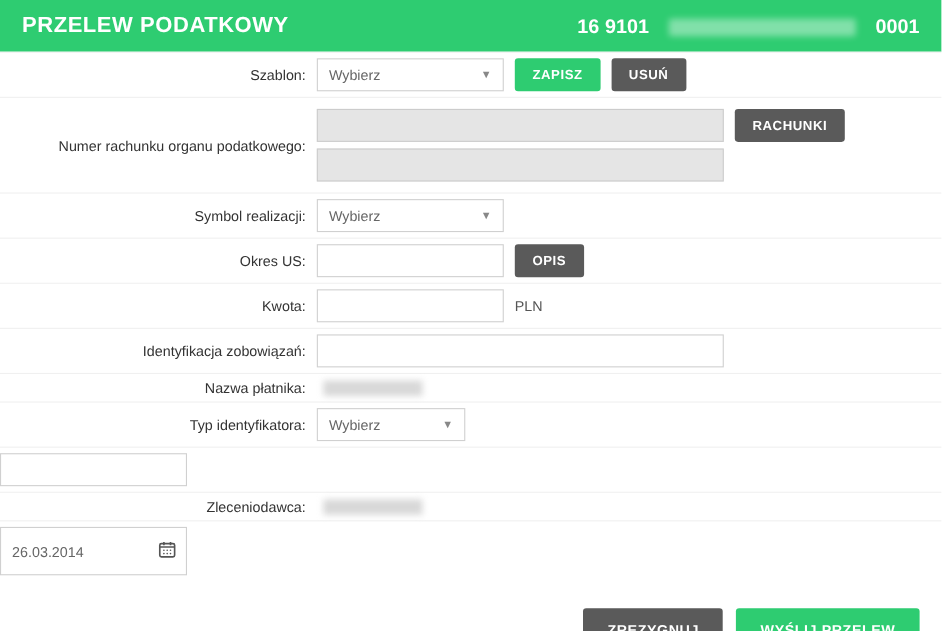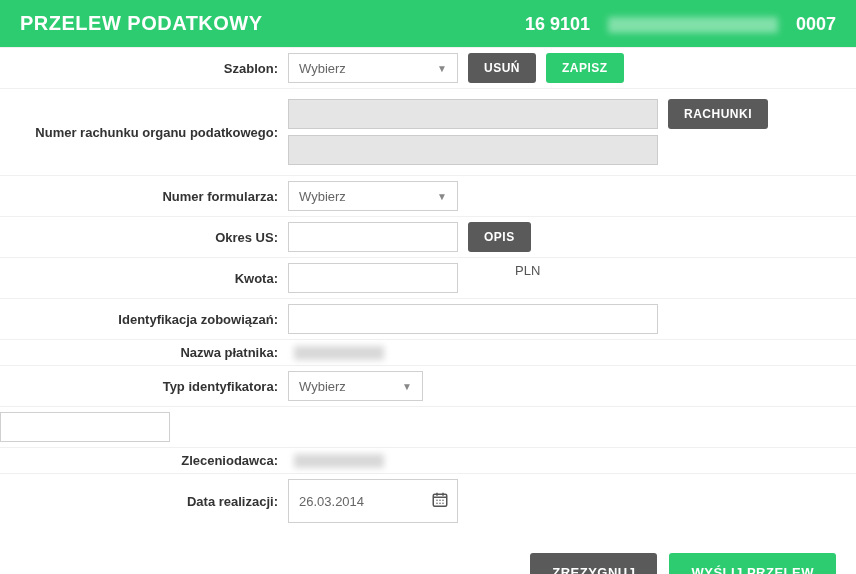--- a/index.html
+++ b/index.html
@@ -48,24 +48,25 @@
     .form-row:first-of-type {
       border-top: none;
       padding-top: 15px;
     }
     .label-cell {
       width: 288px;
       text-align: right;
       padding-right: 10px;
       font-size: 13px;
       color: #333;
-      font-weight: bold;
+      font-weight: normal;
     }
     .field-cell {
       display: flex;
+      align-items: center;
       gap: 10px;
     }
     .select-field {
       border: 1px solid #d0d0d0;
       padding: 6px 10px;
       font-size: 13px;
       background: #fff;
       display: flex;
       justify-content: space-between;
       align-items: center;
@@ -106,21 +107,20 @@
     .btn-green {
       background: #2ecc71;
     }
     .caret {
       font-size: 10px;
       color: #888;
     }
     .currency {
       font-size: 13px;
       color: #555;
-      margin-left: 47px;
     }
     .field-blurred {
       width: 90px;
       height: 14px;
       background: #d8d8d8;
       filter: blur(3px);
       margin-left: 6px;
     }
     .date-field {
       position: relative;
@@ -162,49 +162,49 @@
     }
   </style>
 </head>
 <body>
 
 <div class="header">
   <div class="header-title">PRZELEW PODATKOWY</div>
   <div class="header-account">
     <span>16 9101</span>
     <span class="blurred"></span>
-    <span>0007</span>
+    <span>0001</span>
   </div>
 </div>
 
 <div class="form-row">
   <div class="label-cell">Szablon:</div>
   <div class="field-cell">
     <div class="select-field w170">
       <span>Wybierz</span>
       <span class="caret">▼</span>
     </div>
+    <button class="btn btn-green">ZAPISZ</button>
     <button class="btn btn-gray">USUŃ</button>
-    <button class="btn btn-green">ZAPISZ</button>
   </div>
 </div>
 
 <div class="form-row tall-row">
   <div class="label-cell" style="align-self:center">Numer rachunku organu podatkowego:</div>
   <div class="field-cell">
     <div class="stacked">
       <div class="readonly-box"></div>
       <div class="readonly-box"></div>
     </div>
     <button class="btn btn-gray" style="align-self:flex-start">RACHUNKI</button>
   </div>
 </div>
 
 <div class="form-row">
-  <div class="label-cell">Numer formularza:</div>
+  <div class="label-cell">Symbol realizacji:</div>
   <div class="field-cell">
     <div class="select-field w170">
       <span>Wybierz</span>
       <span class="caret">▼</span>
     </div>
   </div>
 </div>
 
 <div class="form-row">
   <div class="label-cell">Okres US:</div>
@@ -253,21 +253,20 @@
 </div>
 
 <div class="form-row">
   <div class="label-cell">Zleceniodawca:</div>
   <div class="field-cell">
     <div class="field-blurred"></div>
   </div>
 </div>
 
 <div class="form-row">
-  <div class="label-cell">Data realizacji:</div>
   <div class="field-cell">
     <div class="date-field">
       <span>26.03.2014</span>
       <span class="calendar-icon">
         <svg width="18" height="18" viewBox="0 0 24 24" fill="#555">
           <rect x="3" y="5" width="18" height="16" rx="2" fill="none" stroke="#555" stroke-width="2"></rect>
           <line x1="3" y1="9" x2="21" y2="9" stroke="#555" stroke-width="2"></line>
           <line x1="8" y1="3" x2="8" y2="7" stroke="#555" stroke-width="2"></line>
           <line x1="16" y1="3" x2="16" y2="7" stroke="#555" stroke-width="2"></line>
           <circle cx="8" cy="13" r="1"></circle>

